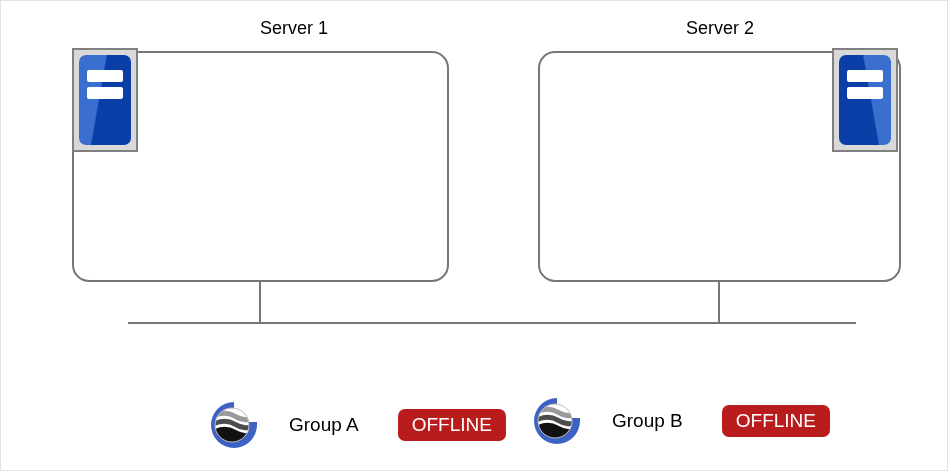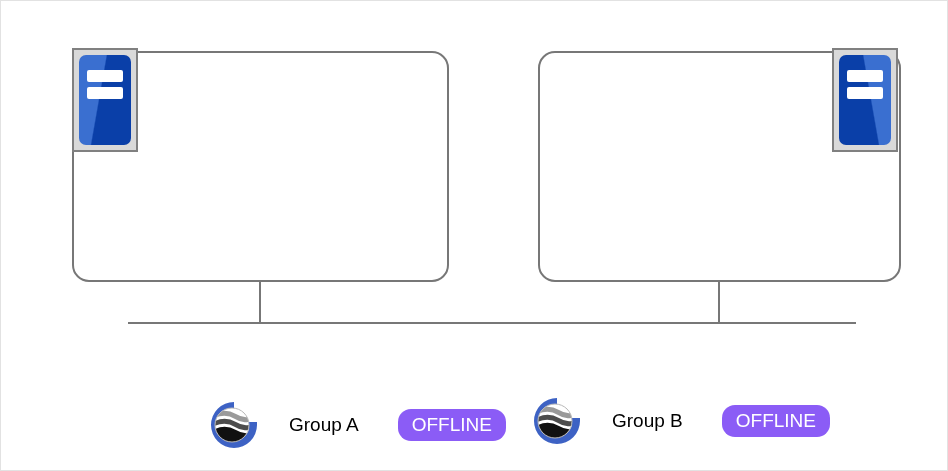--- a/index.html
+++ b/index.html
@@ -84,24 +84,24 @@
   #legend-group-b { left: 528px; top: 392px; align-items: center; }
   .legend-logo { width: 56px; height: 56px; flex: 0 0 auto; }
   .legend-label {
     font-size: 19px;
     color: #000000;
     white-space: nowrap;
     margin-left: 4px;
   }
   .status-badge {
     margin-left: 16px;
-    background: #8b5cf6;
+    background: #b91c1c;
     color: #ffffff;
     font-size: 19px;
-    border-radius: 13px;
+    border-radius: 7px;
     padding: 6px 14px 7px 14px;
     white-space: nowrap;
     line-height: 1;
   }
 </style>
 </head>
 <body>
 
 <div id="canvas">
 
@@ -111,20 +111,22 @@
 
     <rect x="538" y="51" width="361" height="229" rx="16" ry="16" fill="#ffffff" stroke="#777777" stroke-width="2"></rect>
 
     <line x1="259" y1="281" x2="259" y2="322" stroke="#777777" stroke-width="2"></line>
 
     <line x1="718" y1="281" x2="718" y2="322" stroke="#777777" stroke-width="2"></line>
 
     <line x1="127" y1="322" x2="855" y2="322" stroke="#777777" stroke-width="2"></line>
   </svg>
 
+  <div class="server-title" id="server-1-title">Server 1</div>
+  <div class="server-title" id="server-2-title">Server 2</div>
 
   <div class="server-icon" id="server-1-icon">
     <div class="icon-chip chip-left">
       <div class="chip-bar b1"></div>
       <div class="chip-bar b2"></div>
     </div>
   </div>
 
   <div class="server-icon" id="server-2-icon">
     <div class="icon-chip chip-right">

